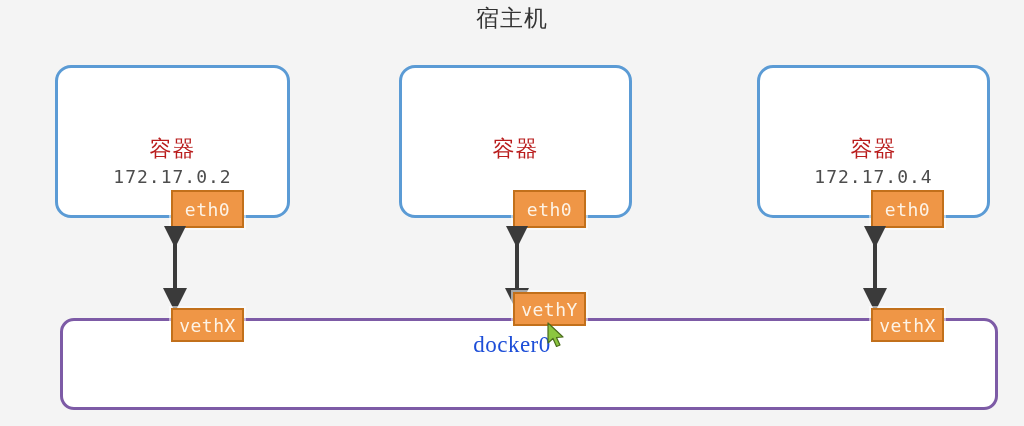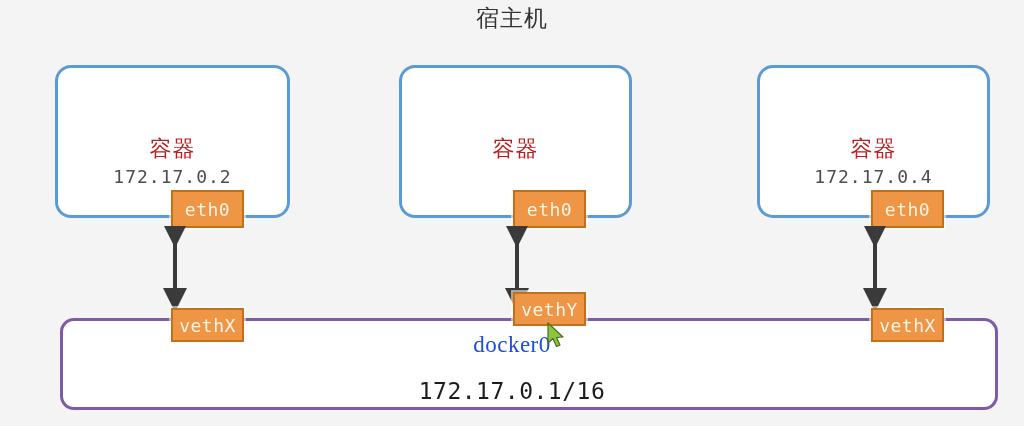--- a/index.html
+++ b/index.html
@@ -208,21 +208,20 @@
       </marker>
       <marker id="ah3b" markerWidth="8" markerHeight="8" refX="4" refY="4" orient="auto">
         <path d="M1,1 L7,4 L1,7 z" fill="#3a3a3a"></path>
       </marker>
     </defs>
     <line x1="13" y1="10" x2="13" y2="74" stroke="#3a3a3a" stroke-width="4" marker-start="url(#ah3)" marker-end="url(#ah3b)"></line>
   </svg>
 
   <div class="bridge"></div>
   <div class="bridge-name">docker0</div>
-  <div class="bridge-ip">172.17.0.1/16</div>
 
   <div class="iface veth v1">vethX</div>
   <div class="iface veth v2">vethY</div>
   <div class="iface veth v3">vethX</div>
 
   <svg class="cursor" viewBox="0 0 22 28">
     <path d="M2,1 L2,21 L7,16.5 L10.5,24.5 L14,23 L10.5,15.5 L17,15 Z" fill="#8cc63f" stroke="#4a6b1c" stroke-width="1.2" stroke-linejoin="round"></path>
   </svg>
 
 </div>

